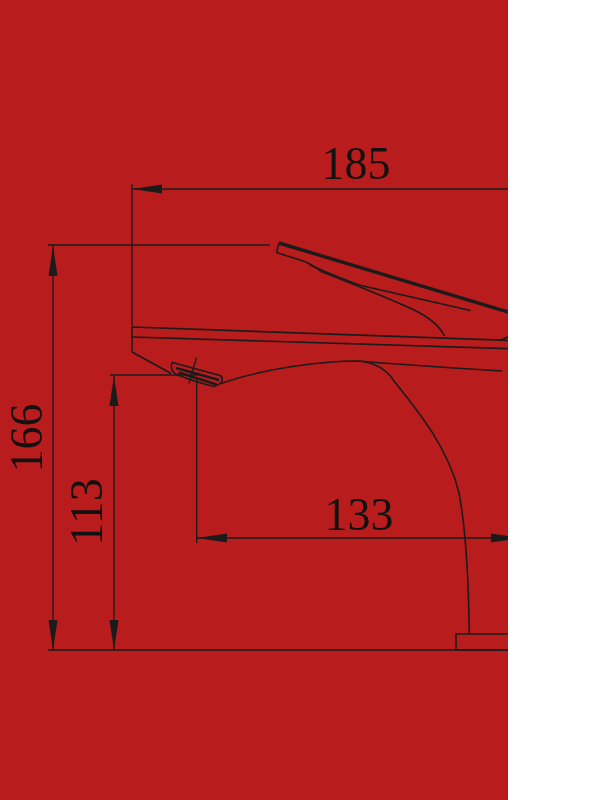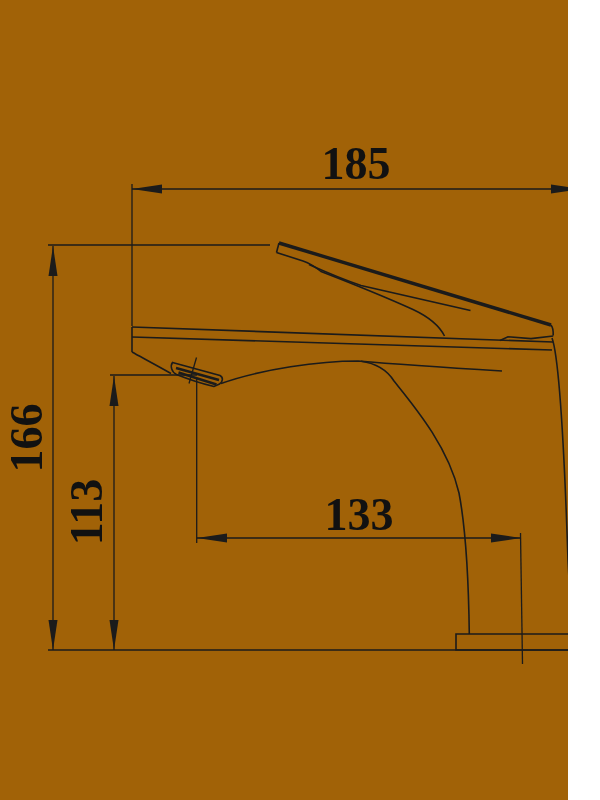--- a/index.html
+++ b/index.html
@@ -2,25 +2,24 @@
 <html><head>
 <meta charset="utf-8">
 <style>
   html, body {
     margin: 0;
     padding: 0;
     background: #ffffff;
   }
   #canvas {
     position: relative;
-    width: 568px;
+    width: 508px;
     height: 800px;
-    background: #a16207;
+    background: #b91c1c;
     overflow: hidden;
-    font-weight: bold;
   }
   svg {
     position: absolute;
     inset: 0;
   }
   .dim-text {
     font-family: "Liberation Serif", "DejaVu Serif", serif;
     font-size: 46px;
     fill: #111111;
   }

